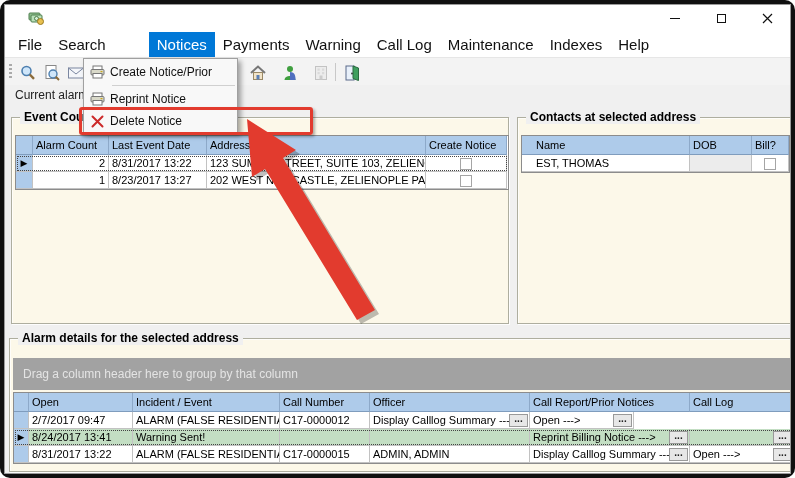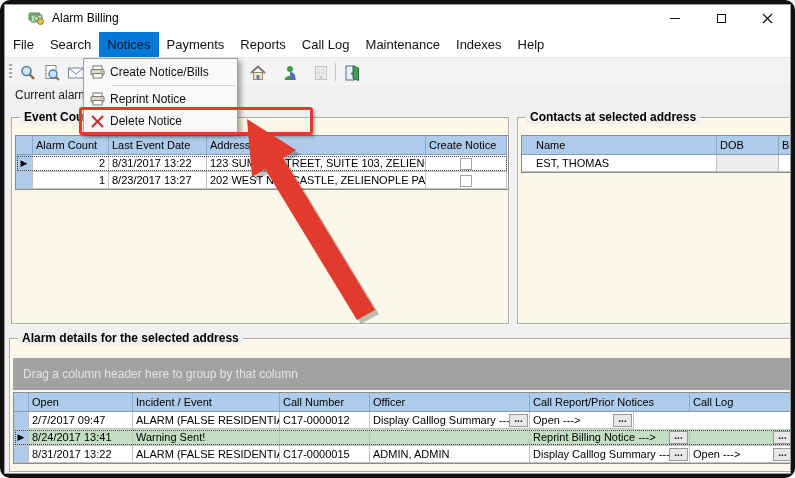--- a/index.html
+++ b/index.html
@@ -10,23 +10,23 @@
   
   .titlebar { position:absolute; top:0; left:0; right:0; height:27px; background:#fff; }
   .appicon { position:absolute; left:23px; top:5px; }
   .apptitle { position:absolute; left:47px; top:0; line-height:27px; font-size:12px; color:#000; }
   .wctrls { position:absolute; right:0; top:0; height:27px; display:flex; }
   .wbtn { width:46px; height:27px; display:flex; align-items:center; justify-content:center; }
   .min-glyph { width:10px; border-top:1px solid #111; }
   .max-glyph { width:9px; height:9px; border:1px solid #111; }
 
   
-  .menubar { position:absolute; top:27px; left:0; right:0; height:25px; background:#fff; display:flex; font-size:13px; }
+  .menubar { position:absolute; top:27px; left:0; right:0; height:25px; background:#fff; display:flex; padding-left:5px; font-size:15px; }
   .mi { padding:0 8px; line-height:25px; color:#111; }
-  .mi.sel { background:#0078d7; color:#0f172a; }
+  .mi.sel { background:#0078d7; color:#ffffff;margin-left:35px; }
 
   
   .toolbar { position:absolute; top:52px; left:0; right:0; height:28px; background:#f3f3f3; border-top:1px solid #e6e6e6; }
   .grip { position:absolute; left:4px; top:6px; width:3px; height:16px;
           background-image:repeating-linear-gradient(#aaa 0 2px, transparent 2px 4px); }
   .tbtn { position:absolute; top:4px; width:22px; height:21px; display:flex; align-items:center; justify-content:center; }
   .tsep { position:absolute; top:5px; width:1px; height:18px; background:#c8c8c8; }
 
   .statuslabel { position:absolute; top:83px; left:10px; font-size:12px; color:#222; }
 
@@ -50,21 +50,21 @@
   .greenrow .gcell { background:#c3dec3; }
   .greenrow .csel { background:#aecbea !important; }
   .flexcell { display:flex; align-items:center; padding-right:1px; }
   .flexcell span { overflow:hidden; white-space:nowrap; }
   .dots { flex:none; margin-left:auto; width:19px; height:13px; background:#e7e7e7; border:1px solid #999;
           font-size:10px; line-height:7px; text-align:center; color:#222; font-weight:bold; }
 
   
   .e-ac{width:76px;} .e-led{width:98px;} .e-addr{width:219px;} .e-cn{width:81px;}
   
-  .n-name{width:195px;padding-left:14px;} .n-dob{width:62px;} .n-bill{width:37px;}
+  .n-name{width:168px;padding-left:14px;} .n-dob{width:62px;} .n-bill{width:37px;}
   
   .d-sel{width:15px;} .d-date{width:104px;} .d-inc{width:147px;} .d-cnum{width:90px;} .d-off{width:160px;} .d-rep{width:160px;} .d-log{width:104px;}
 
   .groupby-bar { position:absolute; left:3px; right:3px; top:19px; height:32px; background:#a2a2a2; color:#e4e4e4; font-size:12px; line-height:32px; padding-left:10px; }
 
   
   .dropdown { position:absolute; left:78px; top:53px; width:155px; height:75px; background:#f8f8f8; border:1px solid #a0a0a0; box-shadow:3px 3px 5px rgba(0,0,0,.35); z-index:40; padding-top:2px; }
   .dmi { height:22px; display:flex; align-items:center; font-size:12px; color:#111; }
   .dmi .ic { width:26px; display:flex; justify-content:center; }
   .msep { height:1px; background:#d0d0d0; margin:2px 2px 2px 28px; }
@@ -81,42 +81,41 @@
 
     <div class="titlebar">
       <span class="appicon">
         <svg width="16" height="16" viewBox="0 0 16 16">
           <rect x="1" y="3" width="11" height="7" rx="1" fill="#8fbf8f" stroke="#4f7f4f"></rect>
           <rect x="3" y="5" width="11" height="7" rx="1" fill="#b9e0b9" stroke="#4f7f4f"></rect>
           <circle cx="8.5" cy="8.5" r="2" fill="#d8efd8" stroke="#4f7f4f"></circle>
           <circle cx="12.5" cy="11.5" r="3" fill="#e8c050" stroke="#9a7a20"></circle>
         </svg>
       </span>
-      <span class="apptitle">Alarm Billing</span>
       <div class="wctrls">
         <div class="wbtn">
             <span class="min-glyph"></span>
           </div>
         <div class="wbtn">
             <span class="max-glyph"></span>
           </div>
         <div class="wbtn">
           <svg width="11" height="11" viewBox="0 0 11 11">
             <path d="M1 1 L10 10 M10 1 L1 10" stroke="#111" stroke-width="1.2"></path>
           </svg>
         </div>
       </div>
     </div>
 
     <div class="menubar">
       <span class="mi">File</span>
       <span class="mi">Search</span>
       <span class="mi sel">Notices</span>
       <span class="mi">Payments</span>
-      <span class="mi">Reports</span>
+      <span class="mi">Warning</span>
       <span class="mi">Call Log</span>
       <span class="mi">Maintenance</span>
       <span class="mi">Indexes</span>
       <span class="mi">Help</span>
     </div>
 
     <div class="toolbar">
       <span class="grip"></span>
       <span class="tbtn" style="left:12px;">
         <svg width="18" height="18" viewBox="0 0 18 18">
@@ -288,21 +287,21 @@
     <div class="dropdown">
       <div class="dmi">
         <span class="ic">
           <svg width="15" height="14" viewBox="0 0 15 14">
             <rect x="3" y="1" width="9" height="4" fill="#fff" stroke="#777"></rect>
             <rect x="1" y="4.5" width="13" height="5.5" rx="1" fill="#d9d9c9" stroke="#777"></rect>
             <rect x="3" y="8.5" width="9" height="4.5" fill="#fff" stroke="#777"></rect>
             <rect x="10.5" y="6" width="2" height="1.2" fill="#c9a820"></rect>
           </svg>
         </span>
-        <span>Create Notice/Bills</span>
+        <span>Create Notice/Prior</span>
       </div>
       <div class="msep"></div>
       <div class="dmi">
         <span class="ic">
           <svg width="15" height="14" viewBox="0 0 15 14">
             <rect x="3" y="1" width="9" height="4" fill="#fff" stroke="#777"></rect>
             <rect x="1" y="4.5" width="13" height="5.5" rx="1" fill="#d9d9c9" stroke="#777"></rect>
             <rect x="3" y="8.5" width="9" height="4.5" fill="#fff" stroke="#777"></rect>
             <rect x="10.5" y="6" width="2" height="1.2" fill="#c9a820"></rect>
           </svg>

